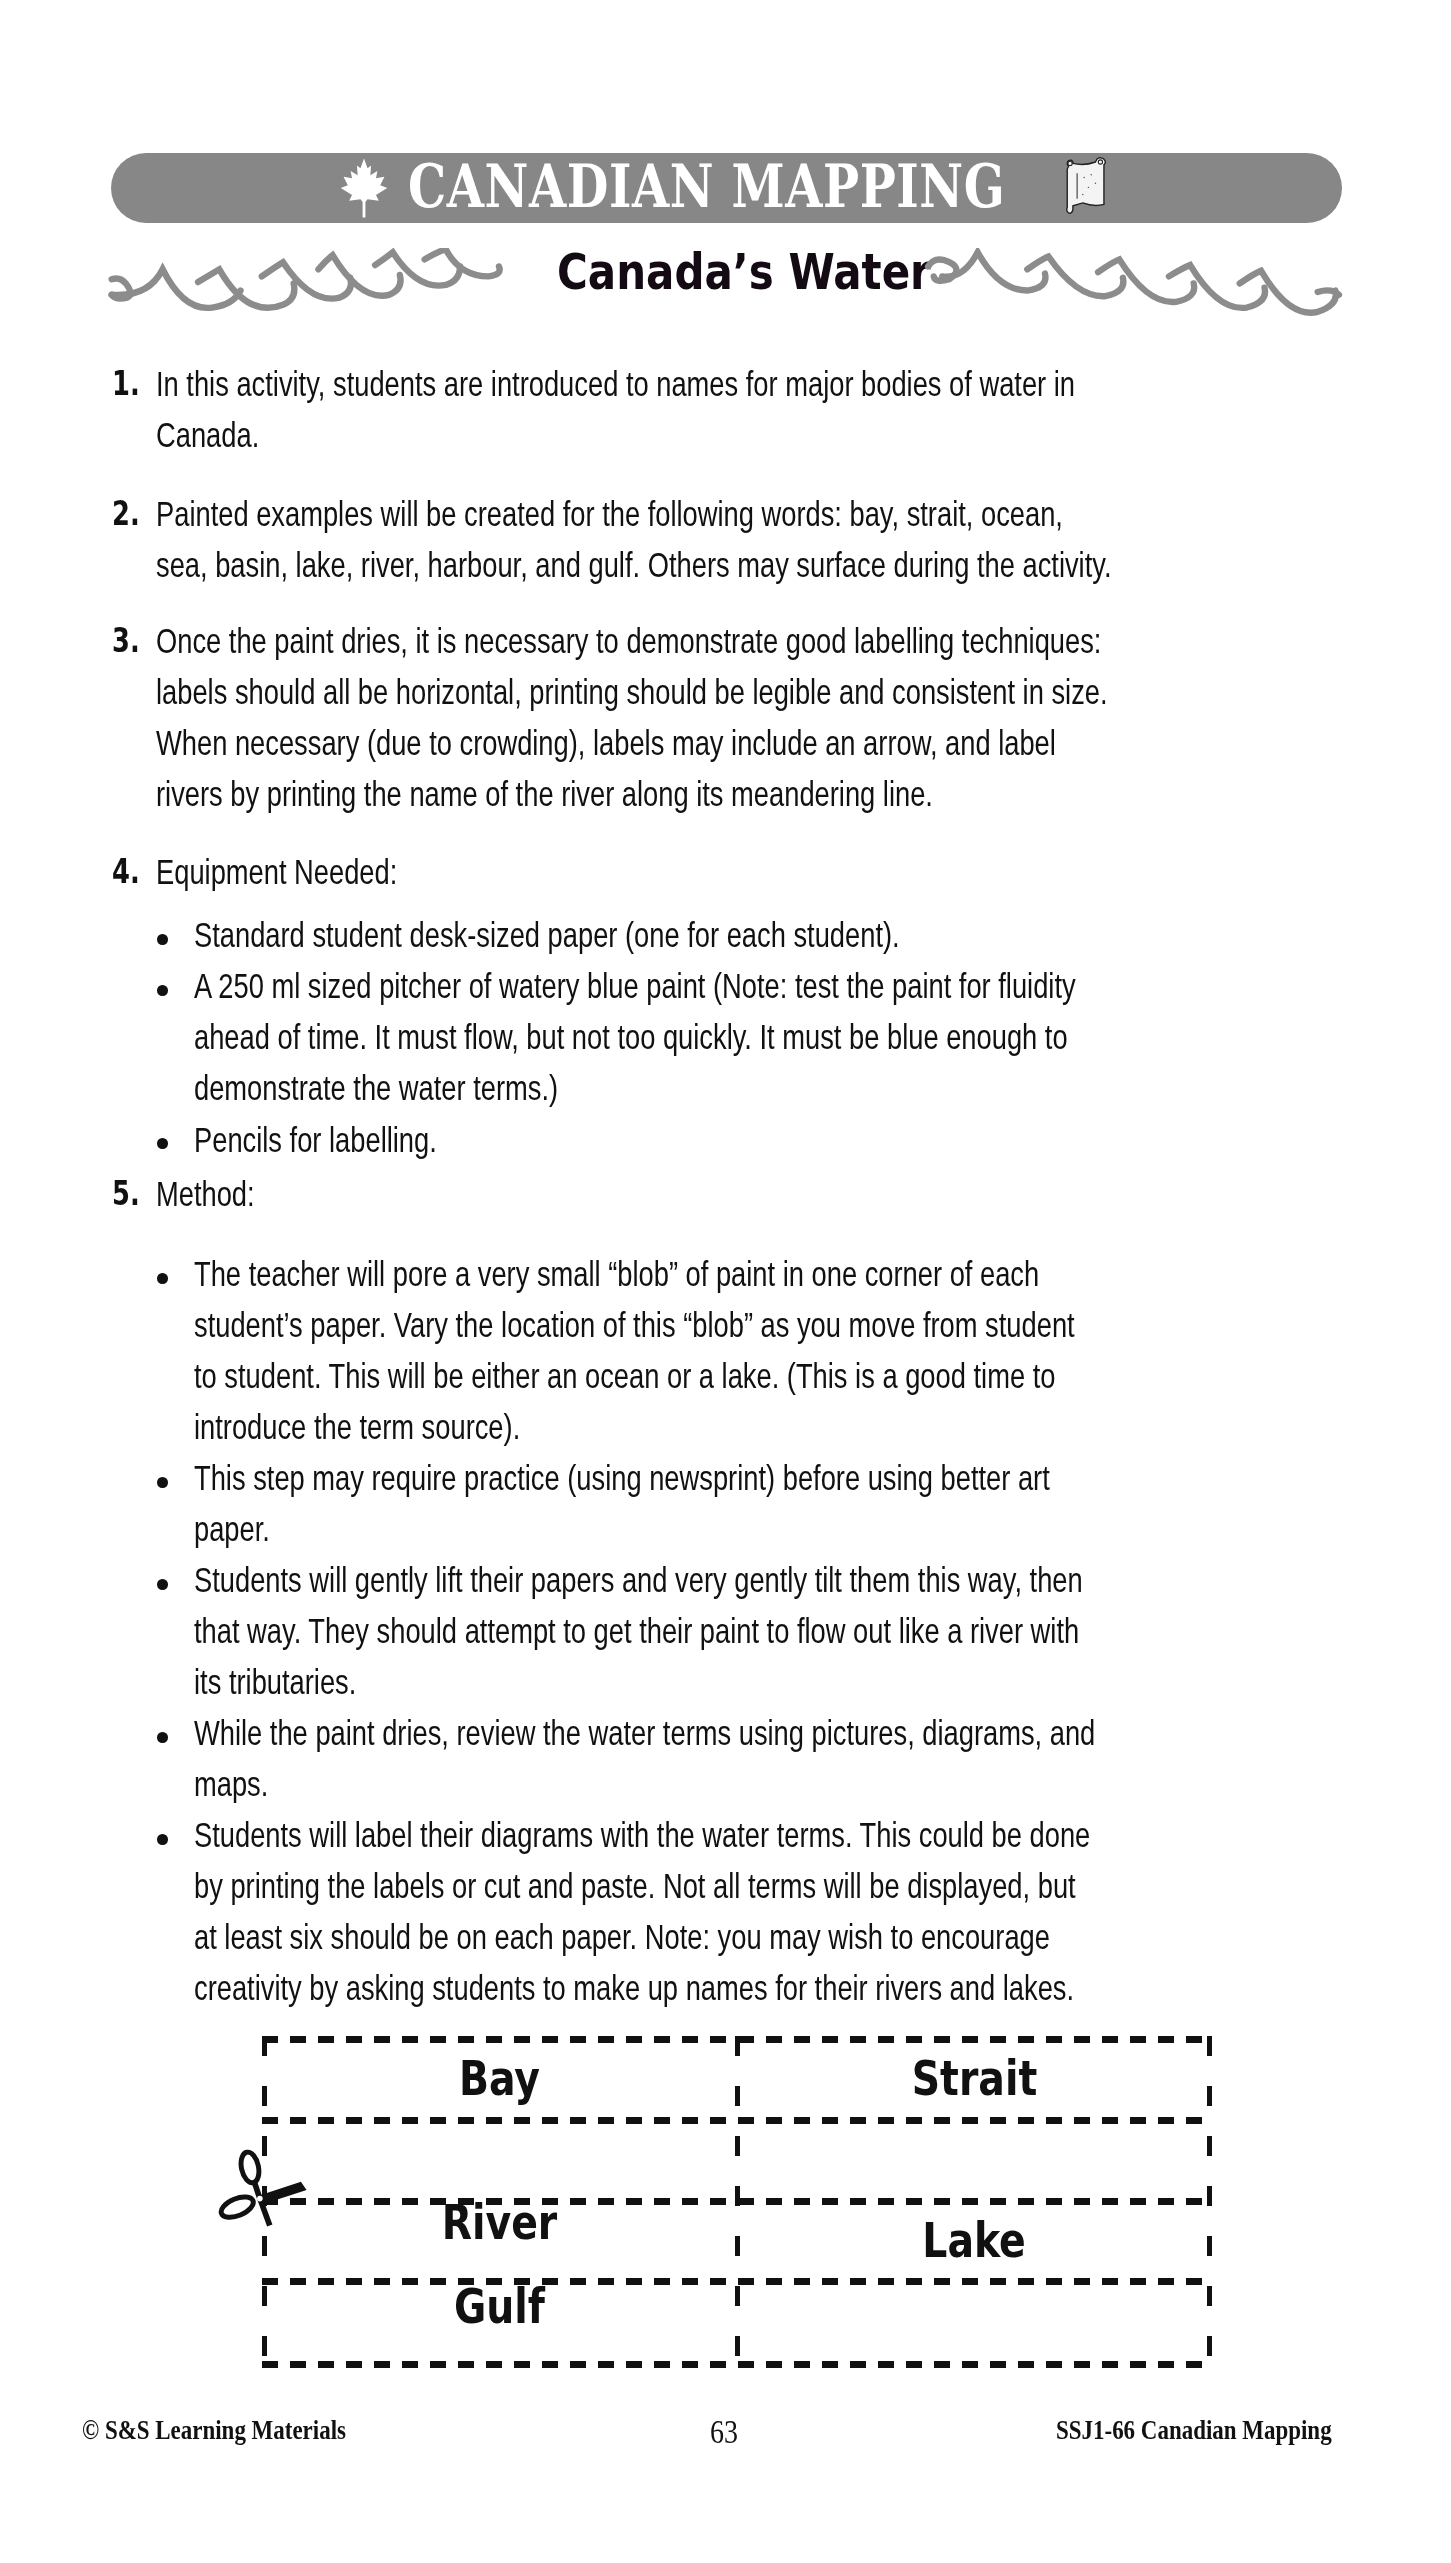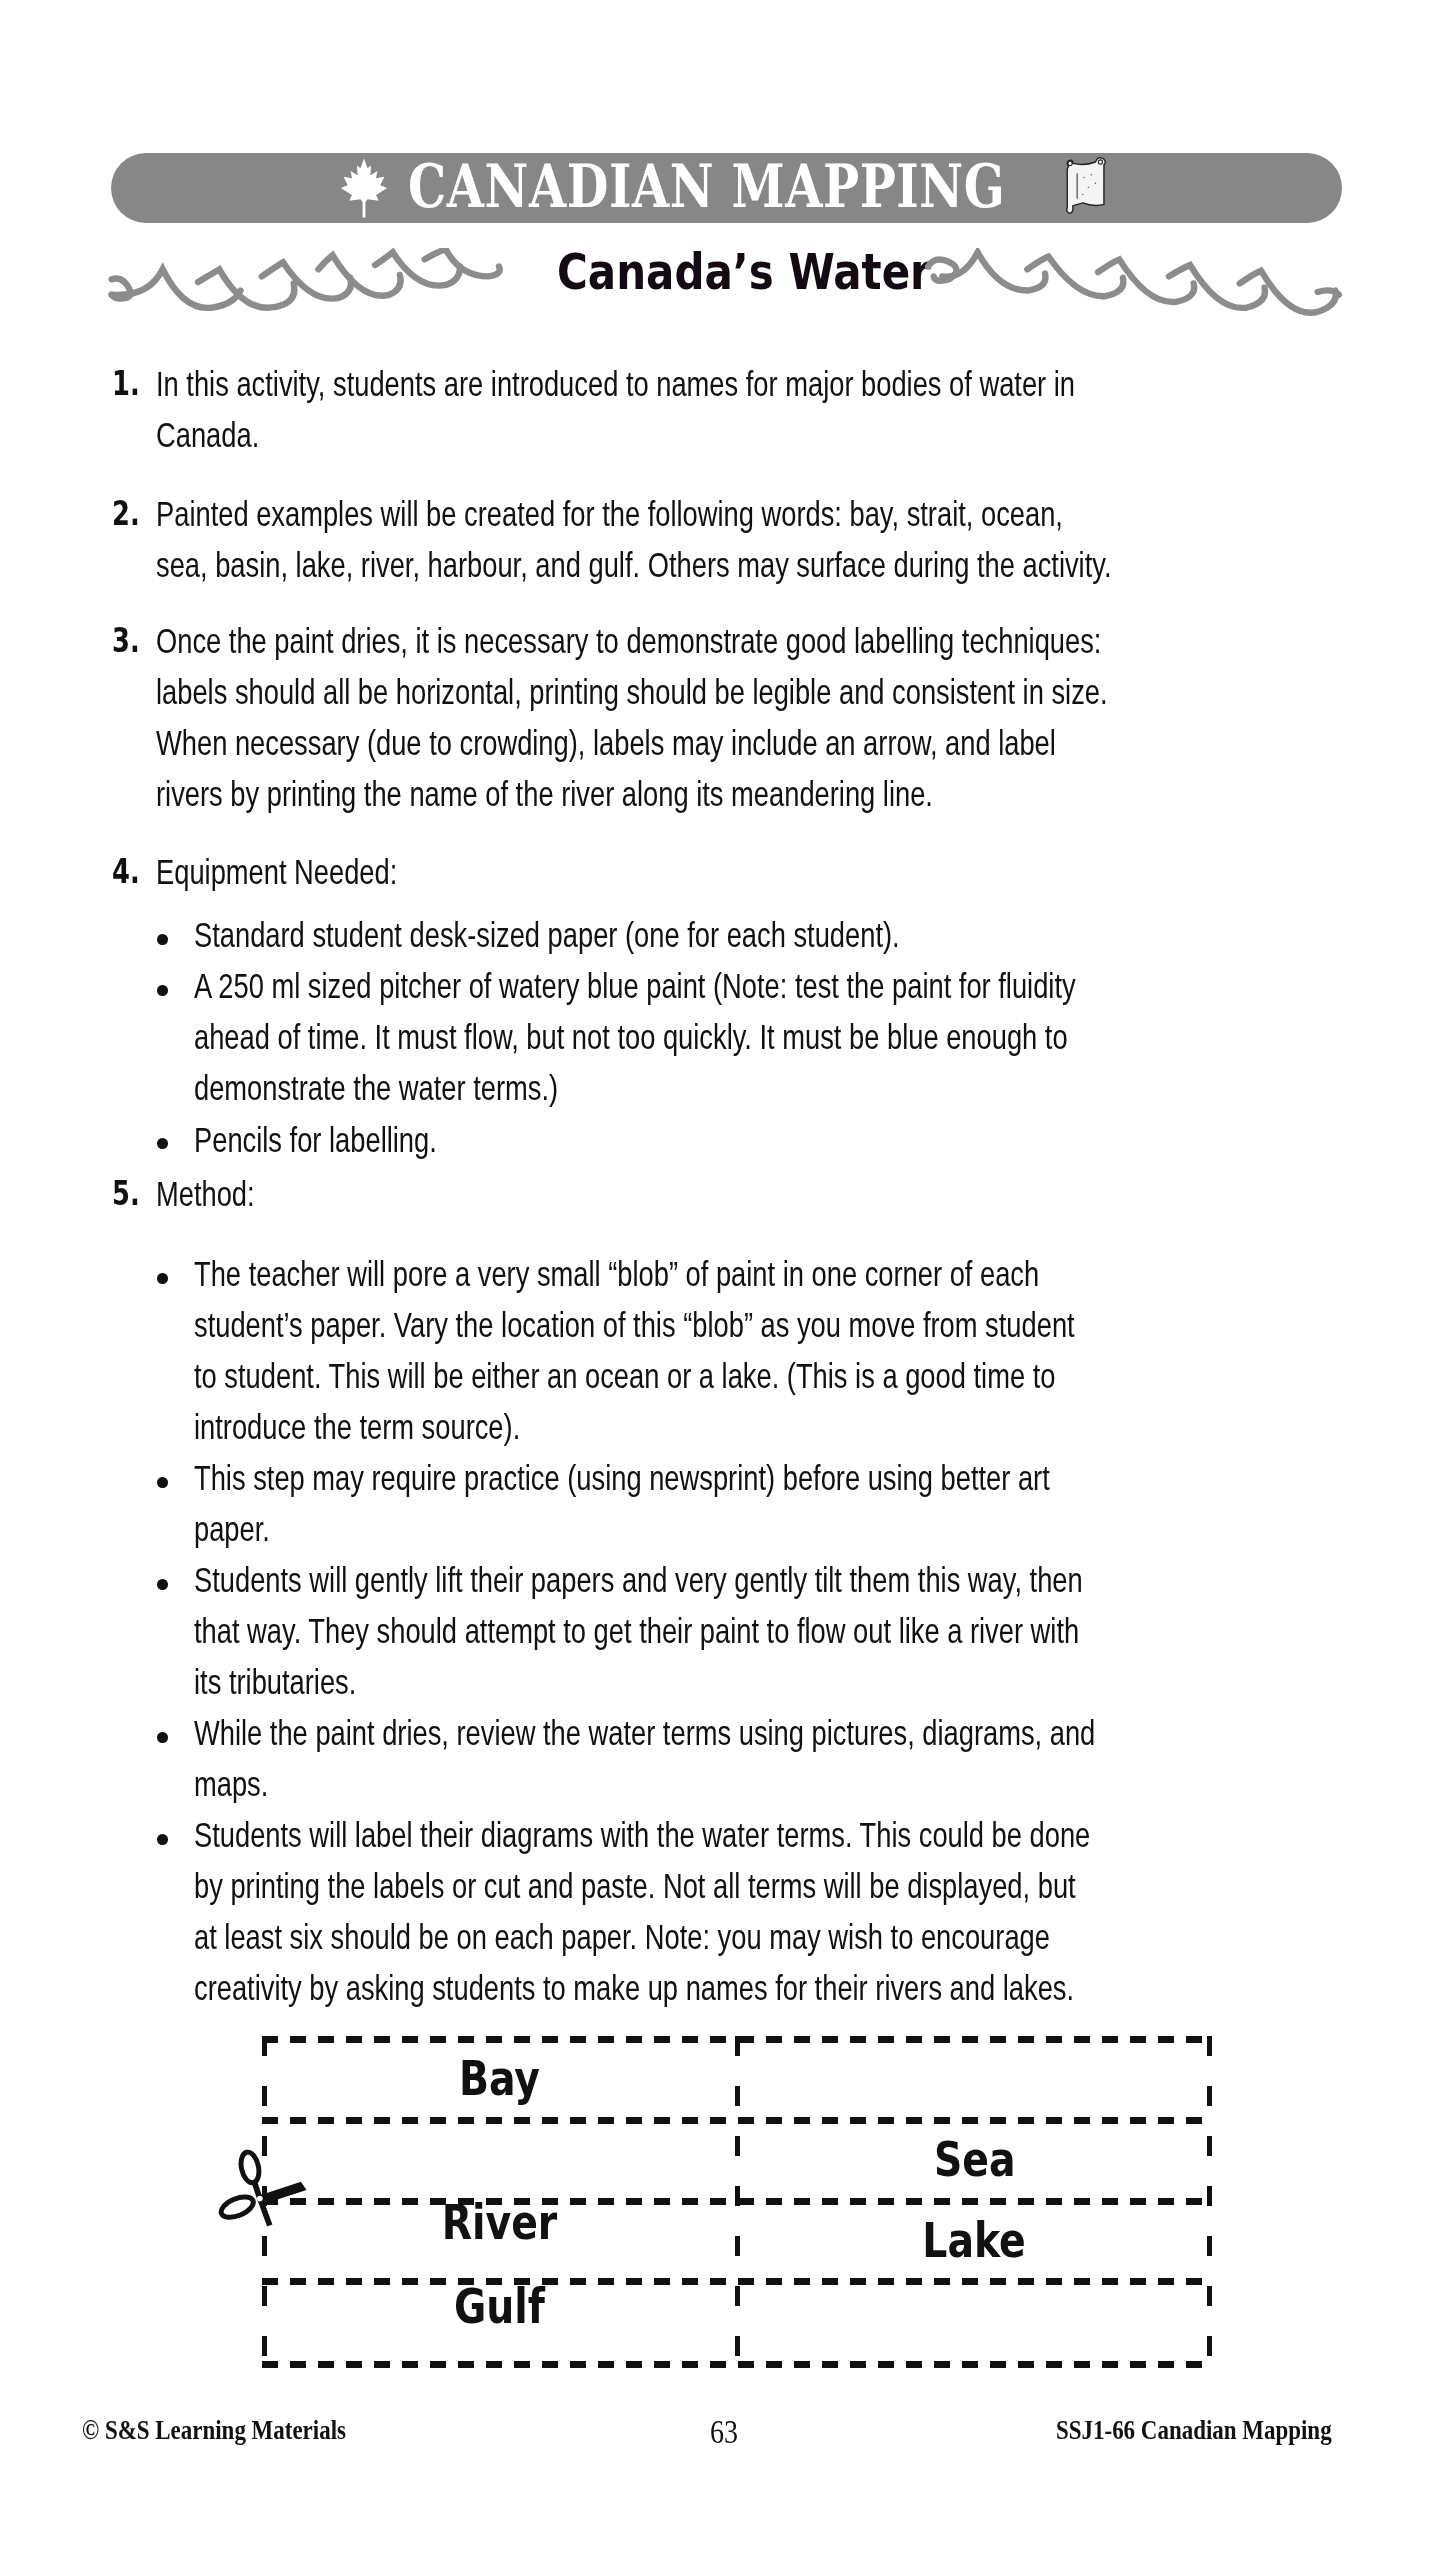--- a/index.html
+++ b/index.html
@@ -200,22 +200,22 @@
   <div class="dash-h" style="left:0;top:242px;width:950px"></div>
   <div class="dash-h" style="left:0;top:325px;width:950px"></div>
 
   <div class="dash-v" style="left:0;top:0;height:332px"></div>
   <div class="dash-v" style="left:473px;top:0;height:332px"></div>
   <div class="dash-v" style="left:945px;top:0;height:332px"></div>
 
   <div class="cell" style="left:0;top:0">
       <span>Bay</span>
     </div>
-  <div class="cell" style="left:475px;top:81px">
-      <span>Sea</span>
+  <div class="cell" style="left:475px;top:0">
+      <span>Strait</span>
     </div>
   <div class="cell" style="left:0;top:144px">
       <span>River</span>
     </div>
   <div class="cell" style="left:475px;top:162px">
       <span>Lake</span>
     </div>
   <div class="cell" style="left:0;top:228px">
       <span>Gulf</span>
     </div>

